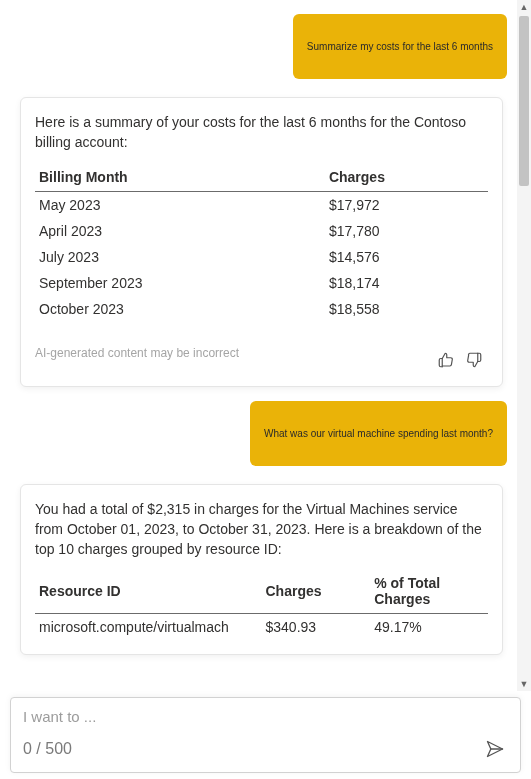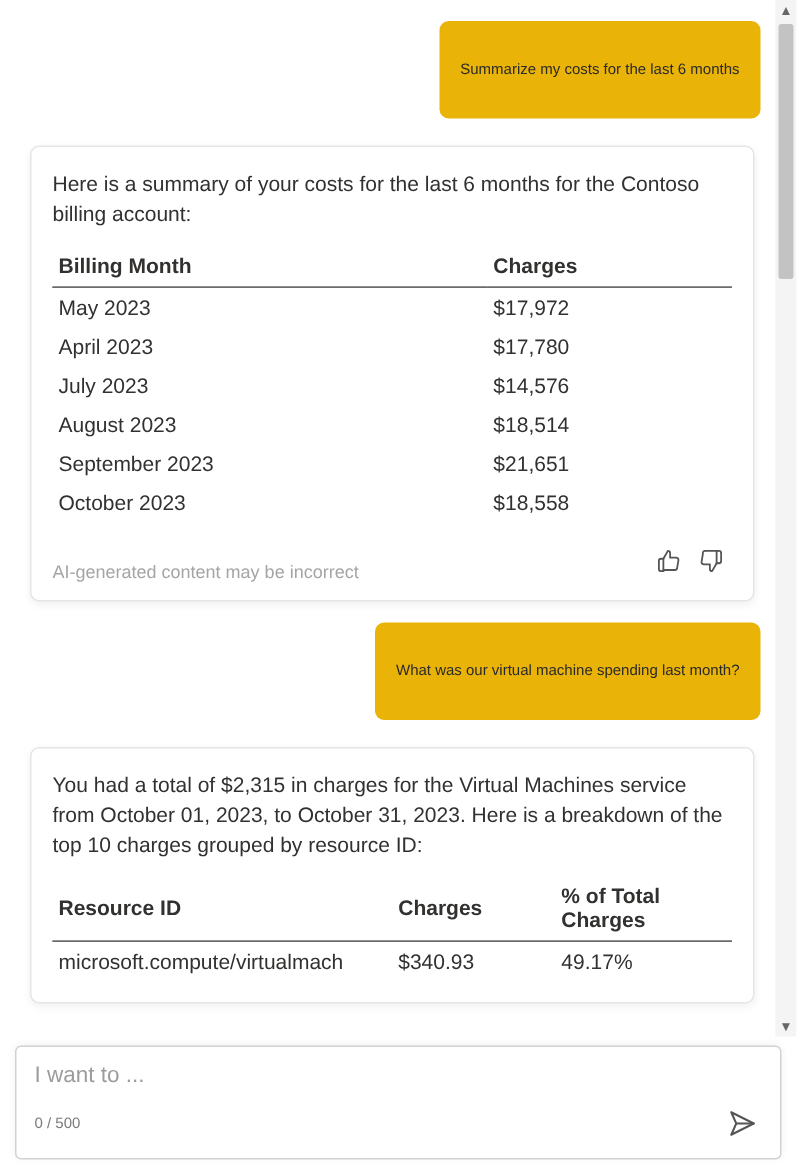--- a/index.html
+++ b/index.html
@@ -67,22 +67,22 @@
     padding: 5px 4px;
     font-size: 14px;
   }
   .table1 th:nth-child(1) { width: 64%; }
   .table1 th:nth-child(2) { width: 36%; }
   .table2 th:nth-child(1) { width: 50%; }
   .table2 th:nth-child(2) { width: 24%; }
   .table2 th:nth-child(3) { width: 26%; }
   .ai-footer {
     display: flex;
-    align-items: flex-end;
-    margin-top: 12px;
+    align-items: flex-start;
+    margin-top: 24px;
   }
   .ai-disclaimer {
     color: #a5a5a5;
     font-size: 12px;
     flex: 1;
   }
   .fb-btn {
     width: 28px;
     height: 28px;
     display: flex;
@@ -147,21 +147,21 @@
     color: #9c9c9c;
     font-size: 15px;
     flex: 1;
   }
   .input-bottom {
     display: flex;
     align-items: center;
   }
   .counter {
     color: #7a7a7a;
-    font-size: 10px;
+    font-size: 16px;
     flex: 1;
   }
   .send-btn {
     width: 30px;
     height: 30px;
     display: flex;
     align-items: center;
     justify-content: center;
     cursor: pointer;
     color: #555;
@@ -194,26 +194,22 @@
             </tr>
           <tr>
               <td>April 2023</td>
               <td>$17,780</td>
             </tr>
           <tr>
               <td>July 2023</td>
               <td>$14,576</td>
             </tr>
           <tr>
-              <td>August 2023</td>
-              <td>$18,514</td>
-            </tr>
-          <tr>
               <td>September 2023</td>
-              <td>$21,651</td>
+              <td>$18,174</td>
             </tr>
           <tr>
               <td>October 2023</td>
               <td>$18,558</td>
             </tr>
         </tbody>
       </table>
       <div class="ai-footer">
         <div class="ai-disclaimer">AI-generated content may be incorrect</div>
         <div class="fb-btn">

